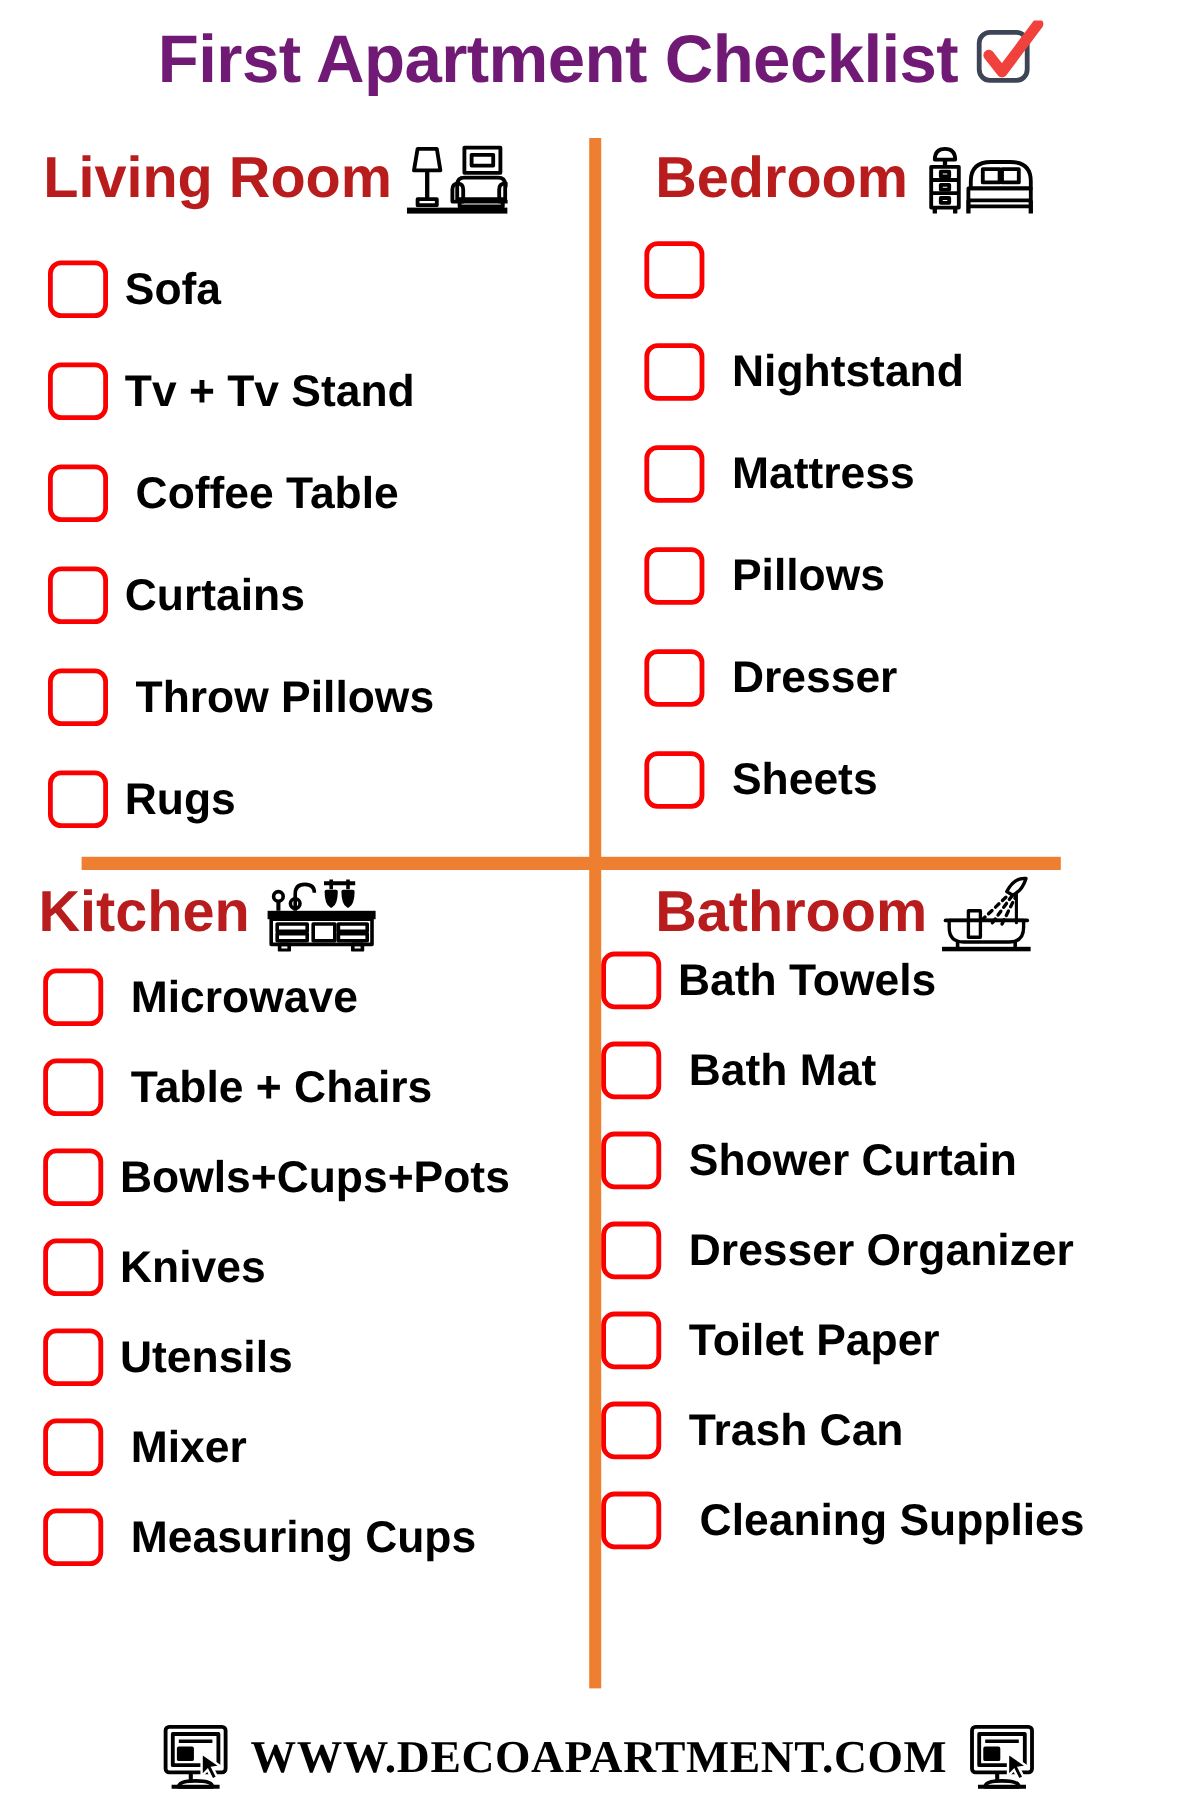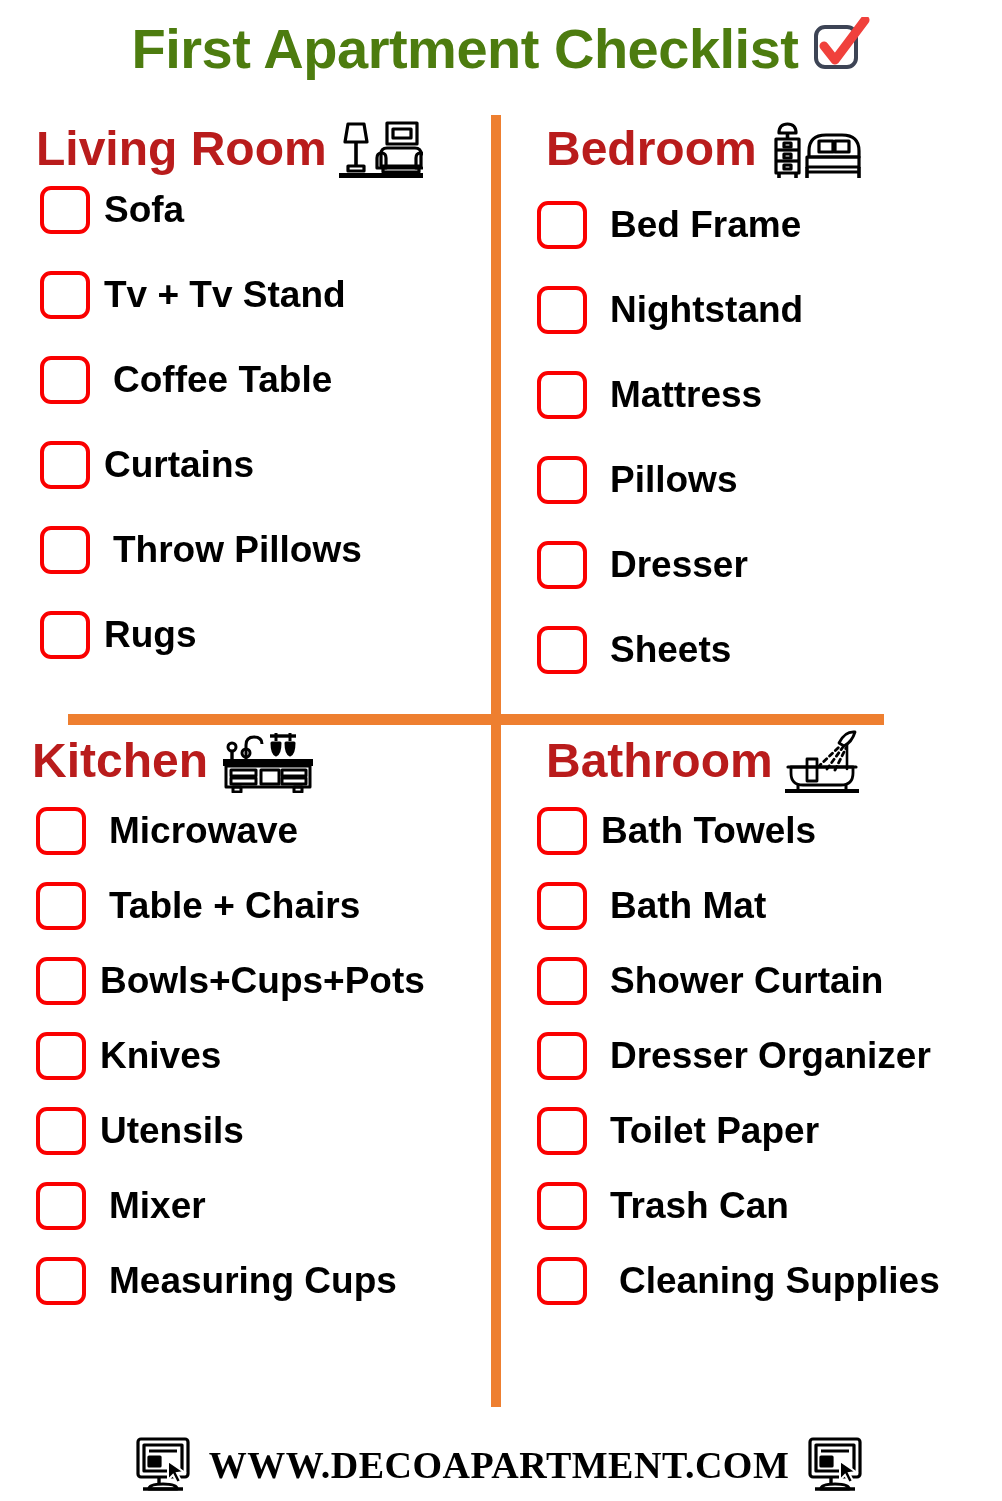--- a/index.html
+++ b/index.html
@@ -24,21 +24,21 @@
     width: 1002px;
     height: 82px;
     display: flex;
     align-items: center;
     justify-content: center;
     gap: 14px;
   }
   #page-title {
     font-size: 56px;
     font-weight: bold;
-    color: #4d7c0f;
+    color: #701a75;
     letter-spacing: -0.5px;
     white-space: nowrap;
     line-height: 1;
   }
   .title-check-icon {
     display: block;
     width: 58px;
     height: 60px;
     flex: 0 0 auto;
     margin-bottom: 4px;
@@ -116,30 +116,30 @@
   }
   .check-label {
     font-size: 37px;
     font-weight: bold;
     color: #000000;
     line-height: 1;
     white-space: nowrap;
   }
 
   
-  #list-living-room { margin-top: 5px; padding-left: 40px; }
+  #list-living-room { margin-top: 36px; padding-left: 40px; }
   #list-living-room .check-row { height: 49px; margin-bottom: 36px; }
 
   #list-bedroom { margin-top: 20px; padding-left: 36px; }
   #list-bedroom .check-row { height: 49px; margin-bottom: 36px; }
 
   #list-kitchen { margin-top: 14px; padding-left: 36px; }
   #list-kitchen .check-row { height: 49px; margin-bottom: 26px; }
 
-  #list-bathroom { margin-top: 14px; padding-left: 36px; }
+  #list-bathroom { }
   #list-bathroom .check-row { height: 49px; margin-bottom: 26px; }
 
   
   .indent-1 .check-label { padding-left: 9px; }
   .indent-2 .check-label { padding-left: 18px; }
 
   
   #footer {
     position: absolute;
     left: 0;
@@ -243,21 +243,20 @@
         <rect x="38" y="40" width="52" height="10"></rect>
         <line x1="38" y1="50" x2="38" y2="61" stroke-width="3.6"></line>
         <line x1="90" y1="50" x2="90" y2="61" stroke-width="3.6"></line>
         <line x1="38" y1="55" x2="90" y2="55"></line>
       </g>
     </svg>
   </div>
   <ul class="checklist" id="list-bedroom">
     <li class="check-row indent-1">
       <span class="checkbox"></span>
-      <span class="check-label">Bed Frame</span>
     </li>
     <li class="check-row indent-1">
       <span class="checkbox"></span>
       <span class="check-label">Nightstand</span>
     </li>
     <li class="check-row indent-1">
       <span class="checkbox"></span>
       <span class="check-label">Mattress</span>
     </li>
     <li class="check-row indent-1">

